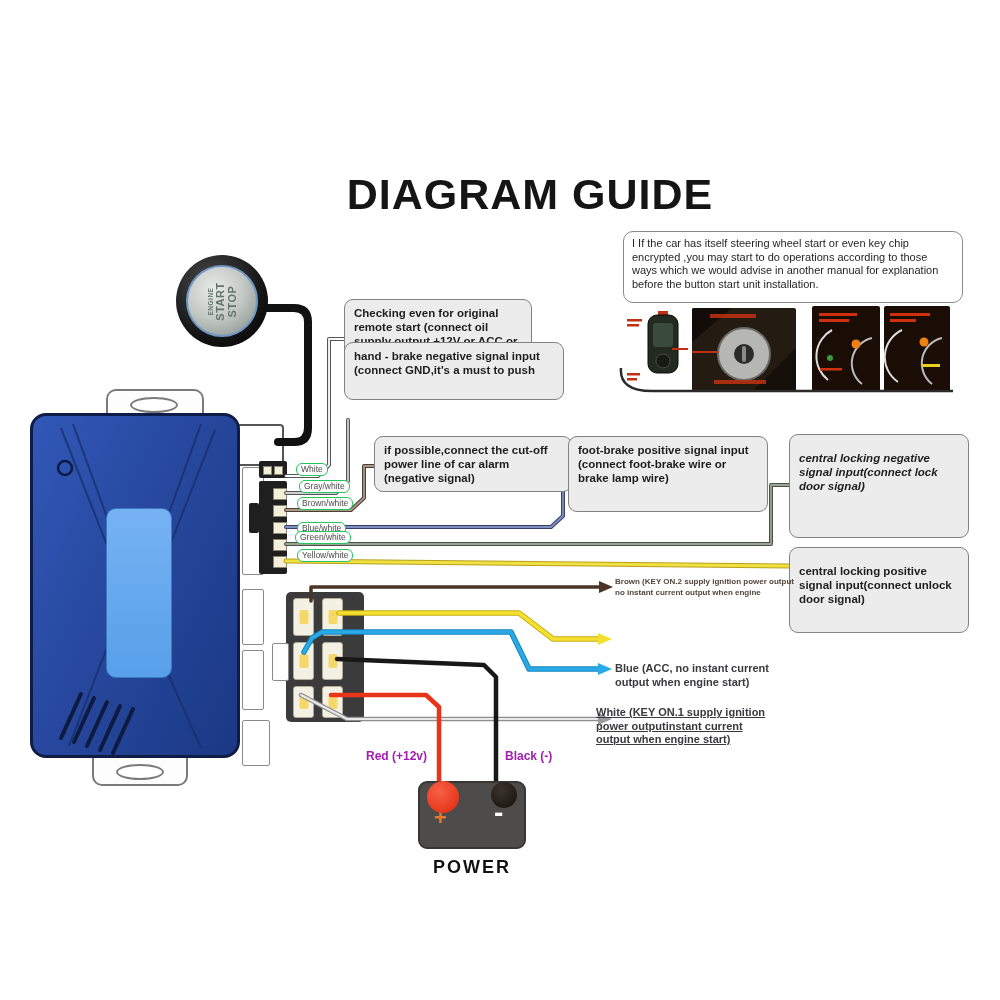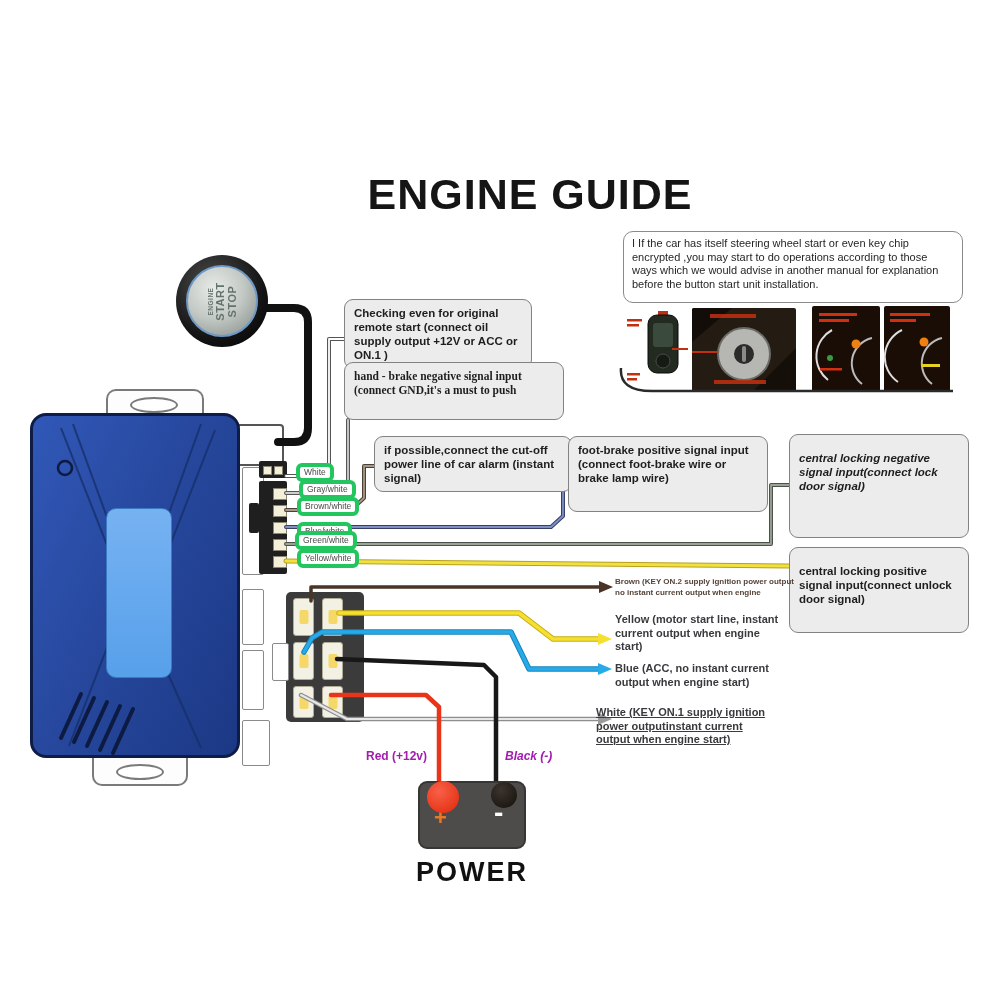--- a/index.html
+++ b/index.html
@@ -6,21 +6,21 @@
   .canvas{position:relative;width:1000px;height:1000px;background:#fff;
           font-family:"Liberation Sans",sans-serif;overflow:hidden;}
   .title{position:absolute;left:320px;top:170px;width:420px;text-align:center;
          font-size:43px;font-weight:800;letter-spacing:1px;color:#151515;}
   .infobox{position:absolute;left:623px;top:231px;width:322px;min-height:60px;
            border:1.5px solid #8a8a8a;border-radius:10px;background:#fff;
            padding:5px 8px;font-size:11px;line-height:13.5px;color:#262626;font-weight:500;}
   .photo{position:absolute;top:303px;height:90px;overflow:hidden;border-radius:2px;}
   .ibox{position:absolute;background:#ececec;border:1.6px solid #828282;border-radius:9px;
         padding:6px 9px;font-size:11.5px;font-weight:bold;line-height:14px;color:#1e1e1e;}
-  .pill{position:absolute;background:#fff;border:4px solid #22c55e;border-radius:6px;
+  .pill{position:absolute;background:#fff;border:1px solid #22c55e;border-radius:6px;
         font-size:8.5px;line-height:11px;padding:0 4px;color:#4a4a4a;white-space:nowrap;}
   .hlabel{position:absolute;font-weight:600;color:#3a3a3e;font-size:11px;line-height:13.5px;}
   .stub{position:absolute;background:#fff;border:1.5px solid #8a8a8a;border-radius:2px;}
   .layer{position:absolute;left:0;top:0;pointer-events:none;}
   .unit{position:absolute;left:30px;top:413px;width:210px;height:345px;border-radius:16px;
         background:linear-gradient(115deg,#3158b8 0%,#27489e 45%,#1b3884 100%);
         border:3px solid #0e1c46;box-sizing:border-box;}
   .unit-label{position:absolute;left:73px;top:92px;width:64px;height:168px;border-radius:10px;
         background:linear-gradient(#76b2f2,#57a0ea);border:1px solid #3a7ac0;}
   .tab{position:absolute;background:#fdfdfd;border:2px solid #7a7a7a;}
@@ -37,28 +37,28 @@
   .btn-outer{position:absolute;left:176px;top:255px;width:92px;height:92px;border-radius:50%;
              background:radial-gradient(circle at 38% 32%,#4c4c4c,#141414 62%,#000);}
   .btn-face{position:absolute;inset:10px;border-radius:50%;border:2px solid #6f99c4;
             background:radial-gradient(circle at 38% 32%,#e8ece8,#c2c8c4 48%,#98a09c 82%,#838b87);
             display:flex;align-items:center;justify-content:center;}
   .btn-txt{transform:rotate(-90deg);text-align:center;color:#64746c;font-weight:bold;}
   .btn-txt .w1{font-size:6.5px;letter-spacing:.5px;}
   .btn-txt .w2,.btn-txt .w3{font-size:11px;letter-spacing:.5px;}
   .plabel{position:absolute;font-weight:bold;font-size:12px;color:#a21caf;}
   .power-cap{position:absolute;left:416px;top:857px;width:112px;text-align:center;
-             font-size:27px;font-weight:800;letter-spacing:2px;color:#111;}
+             font-size:18px;font-weight:800;letter-spacing:2px;color:#111;}
 </style>
 </head>
 <body>
 
 <div class="canvas">
 
-  <div class="title">ENGINE GUIDE</div>
+  <div class="title">DIAGRAM GUIDE</div>
 
   <div class="infobox">
     <span>I If the car has itself steering wheel start or even key chip encrypted ,you may start to do operations according to those ways which we would advise in another manual for explanation before the button start unit installation.</span>
   </div>
 
   <div class="photo" style="left:622px;width:66px;background:#fff;">
     <svg width="66" height="90">
       <rect x="36" y="8" width="10" height="6" fill="#c23012"></rect>
       <rect x="26" y="12" width="30" height="58" rx="9" fill="#232b21" stroke="#0a0a0a"></rect>
       <rect x="31" y="20" width="20" height="24" rx="3" fill="#3a4a3c"></rect>
@@ -232,34 +232,33 @@
   </svg>
 
   <div class="pill" style="left:296px;top:463px;">White</div>
   <div class="pill" style="left:299px;top:480px;">Gray/white</div>
   <div class="pill" style="left:297px;top:497px;">Brown/white</div>
   <div class="pill" style="left:297px;top:514px;margin-top:8px;">Blue/white</div>
   <div class="pill" style="left:295px;top:531px;border-radius:6px;">Green/white</div>
   <div class="pill" style="left:297px;top:549px;">Yellow/white</div>
 
   <div class="ibox" style="left:344px;top:299px;width:168px;">Checking even for original remote start (connect oil supply output +12V or ACC or ON.1 )</div>
-  <div class="ibox" style="left:344px;top:362px;width:200px;min-height:44px;font-family:Liberation Serif, serif;">hand - brake negative signal input (connect GND,it's a must to push</div>
-  <div class="ibox" style="left:374px;top:436px;width:178px;">if possible,connect the cut-off power line of car alarm (instant signal)</div>
+  <div class="ibox" style="left:344px;top:342px;width:200px;min-height:44px;">hand - brake negative signal input (connect GND,it's a must to push</div>
+  <div class="ibox" style="left:374px;top:436px;width:178px;">if possible,connect the cut-off power line of car alarm (negative signal)</div>
   <div class="ibox" style="left:568px;top:436px;width:180px;min-height:62px;">foot-brake positive signal input (connect foot-brake wire or brake lamp wire)</div>
   <div class="ibox" style="left:789px;top:434px;width:160px;min-height:80px;padding-top:16px;font-style:italic;">central locking negative signal input(connect lock door signal)</div>
   <div class="ibox" style="left:789px;top:547px;width:160px;min-height:62px;padding-top:16px;">central locking positive signal input(connect unlock door signal)</div>
 
   <div class="hlabel" style="left:615px;top:575px;width:200px;font-size:8px;color:#55443a;">Brown (KEY ON.2 supply ignition power output</div>
   <div class="hlabel" style="left:615px;top:586px;width:200px;font-size:8px;color:#55443a;">no instant current output when engine</div>
-  <div class="hlabel" style="left:615px;top:613px;width:168px;">Yellow (motor start line, instant current output when engine start)</div>
   <div class="hlabel" style="left:615px;top:662px;width:172px;">Blue (ACC, no instant current output when engine start)</div>
   <div class="hlabel" style="left:596px;top:706px;width:176px;text-decoration:underline;">White (KEY ON.1 supply ignition power outputinstant current output when engine start)</div>
 
   <div class="plabel" style="left:366px;top:749px;">Red (+12v)</div>
-  <div class="plabel" style="left:505px;top:749px;font-style:italic;">Black (-)</div>
+  <div class="plabel" style="left:505px;top:749px;">Black (-)</div>
   <div class="battery">
     <div style="position:absolute;left:14px;top:22px;color:#e87828;font-size:22px;font-weight:bold;">+</div>
     <div style="position:absolute;left:74px;top:14px;color:#fff;font-size:28px;font-weight:bold;">-</div>
   </div>
   <div class="term" style="left:427px;top:781px;width:32px;height:32px;background:radial-gradient(circle at 38% 32%,#f86048,#e02808);"></div>
   <div class="term" style="left:491px;top:782px;width:26px;height:26px;background:radial-gradient(circle at 38% 32%,#3a332e,#151009);"></div>
   <div class="power-cap">POWER</div>
 
   <div class="btn-outer">
     <div class="btn-face">

